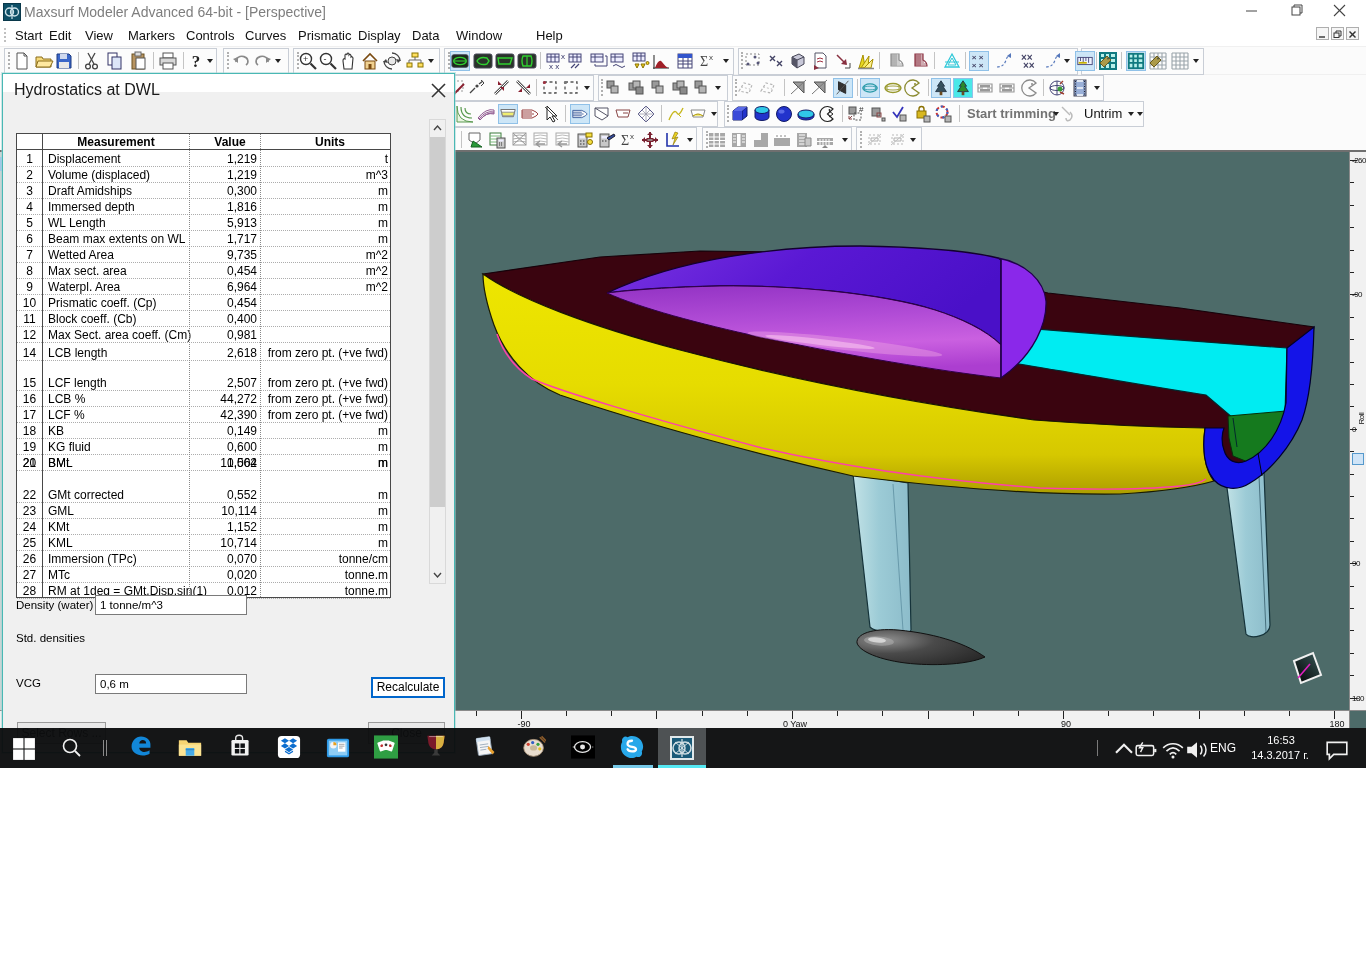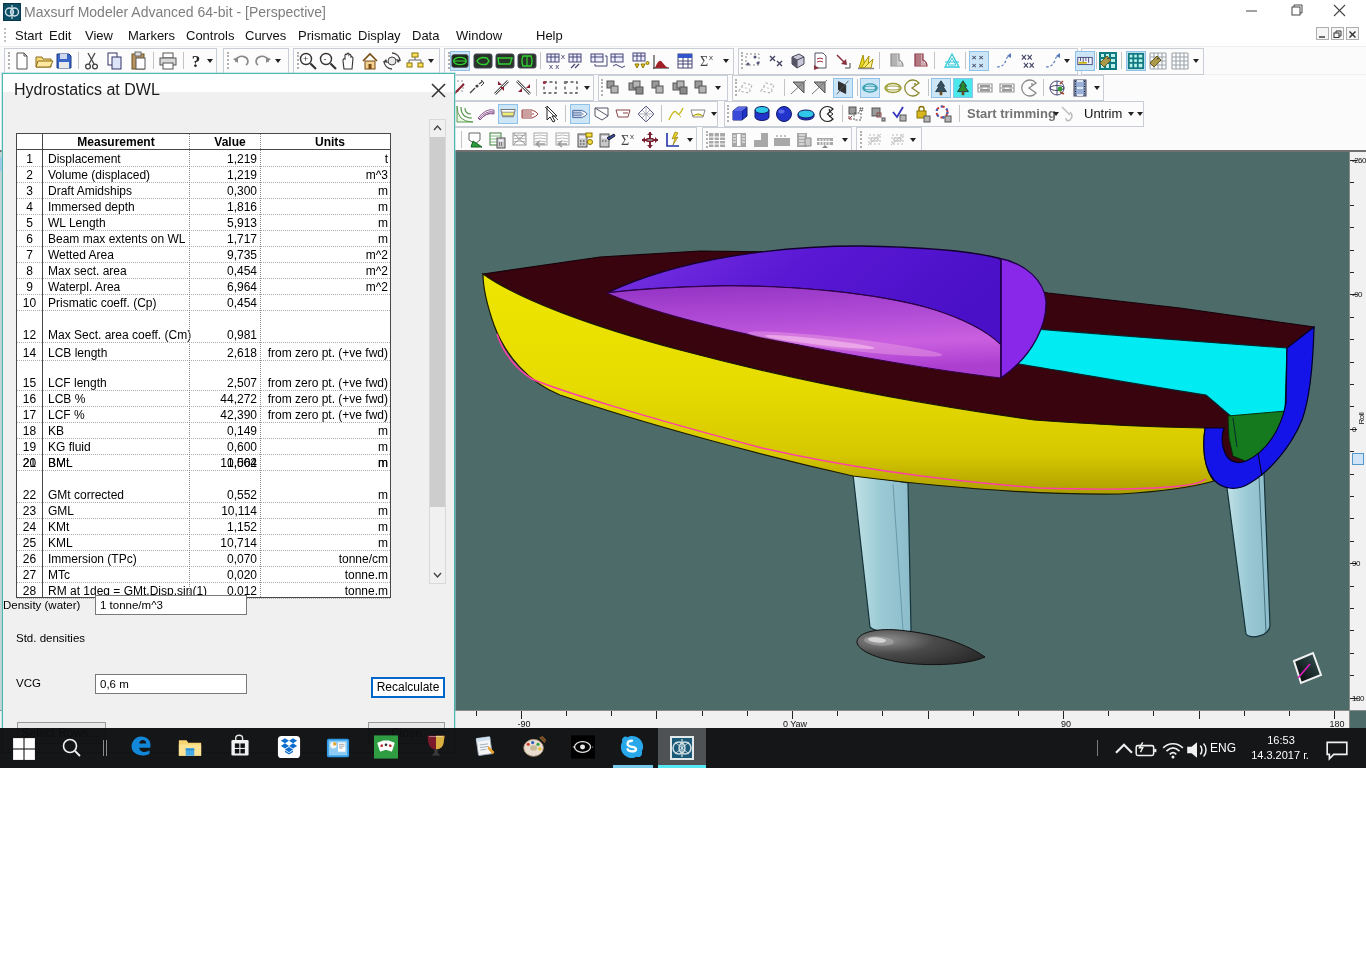--- a/index.html
+++ b/index.html
@@ -1213,20 +1213,26 @@
           <span class="tmeas">Waterpl. Area</span>
           <span class="tval">6,964</span>
           <span class="tunit">m^2</span>
         </div>
 <div class="trow" style="top:161px;">
           <span class="tnum">10</span>
           <span class="tmeas">Prismatic coeff. (Cp)</span>
           <span class="tval">0,454</span>
           <span class="tunit"></span>
         </div>
+<div class="trow" style="top:177px;">
+          <span class="tnum">11</span>
+          <span class="tmeas">Block coeff. (Cb)</span>
+          <span class="tval">0,400</span>
+          <span class="tunit"></span>
+        </div>
 <div class="trow" style="top:193px;">
           <span class="tnum">12</span>
           <span class="tmeas">Max Sect. area coeff. (Cm)</span>
           <span class="tval">0,981</span>
           <span class="tunit"></span>
         </div>
 <div class="trow" style="top:211px;">
           <span class="tnum">14</span>
           <span class="tmeas">LCB length</span>
           <span class="tval">2,618</span>
@@ -1322,21 +1328,21 @@
 </div>
 <div id="vsb">
         <div class="sbarr" style="top:0;"><svg width="15" height="16">
             <path d="M4,10 L7.5,6 L11,10" fill="none" stroke="#444" stroke-width="1.4"></path>
           </svg></div>
         <div id="sbthumb"></div>
         <div class="sbarr" style="bottom:0;"><svg width="15" height="16">
             <path d="M4,6 L7.5,10 L11,6" fill="none" stroke="#444" stroke-width="1.4"></path>
           </svg></div>
       </div>
-<div class="dlab" style="left:0;top:525px;">Density (water)</div>
+<div class="dlab" style="left:13px;top:525px;">Density (water)</div>
 <div class="dinput" style="left:92px;top:521px;width:152px;height:20px;">1 tonne/m^3</div>
 <div class="dlab" style="left:13px;top:558px;">Std. densities</div>
 <div class="dlab" style="left:13px;top:603px;">VCG</div>
 <div class="dinput" style="left:92px;top:600px;width:152px;height:20px;">0,6 m</div>
 <div id="recalc">Recalculate</div>
 <div class="graybtn" style="left:14px;width:89px;">Select Rows ...</div>
 <div class="graybtn" style="left:365px;width:77px;">Close</div>
 </div>
 
 <div id="taskbar">

